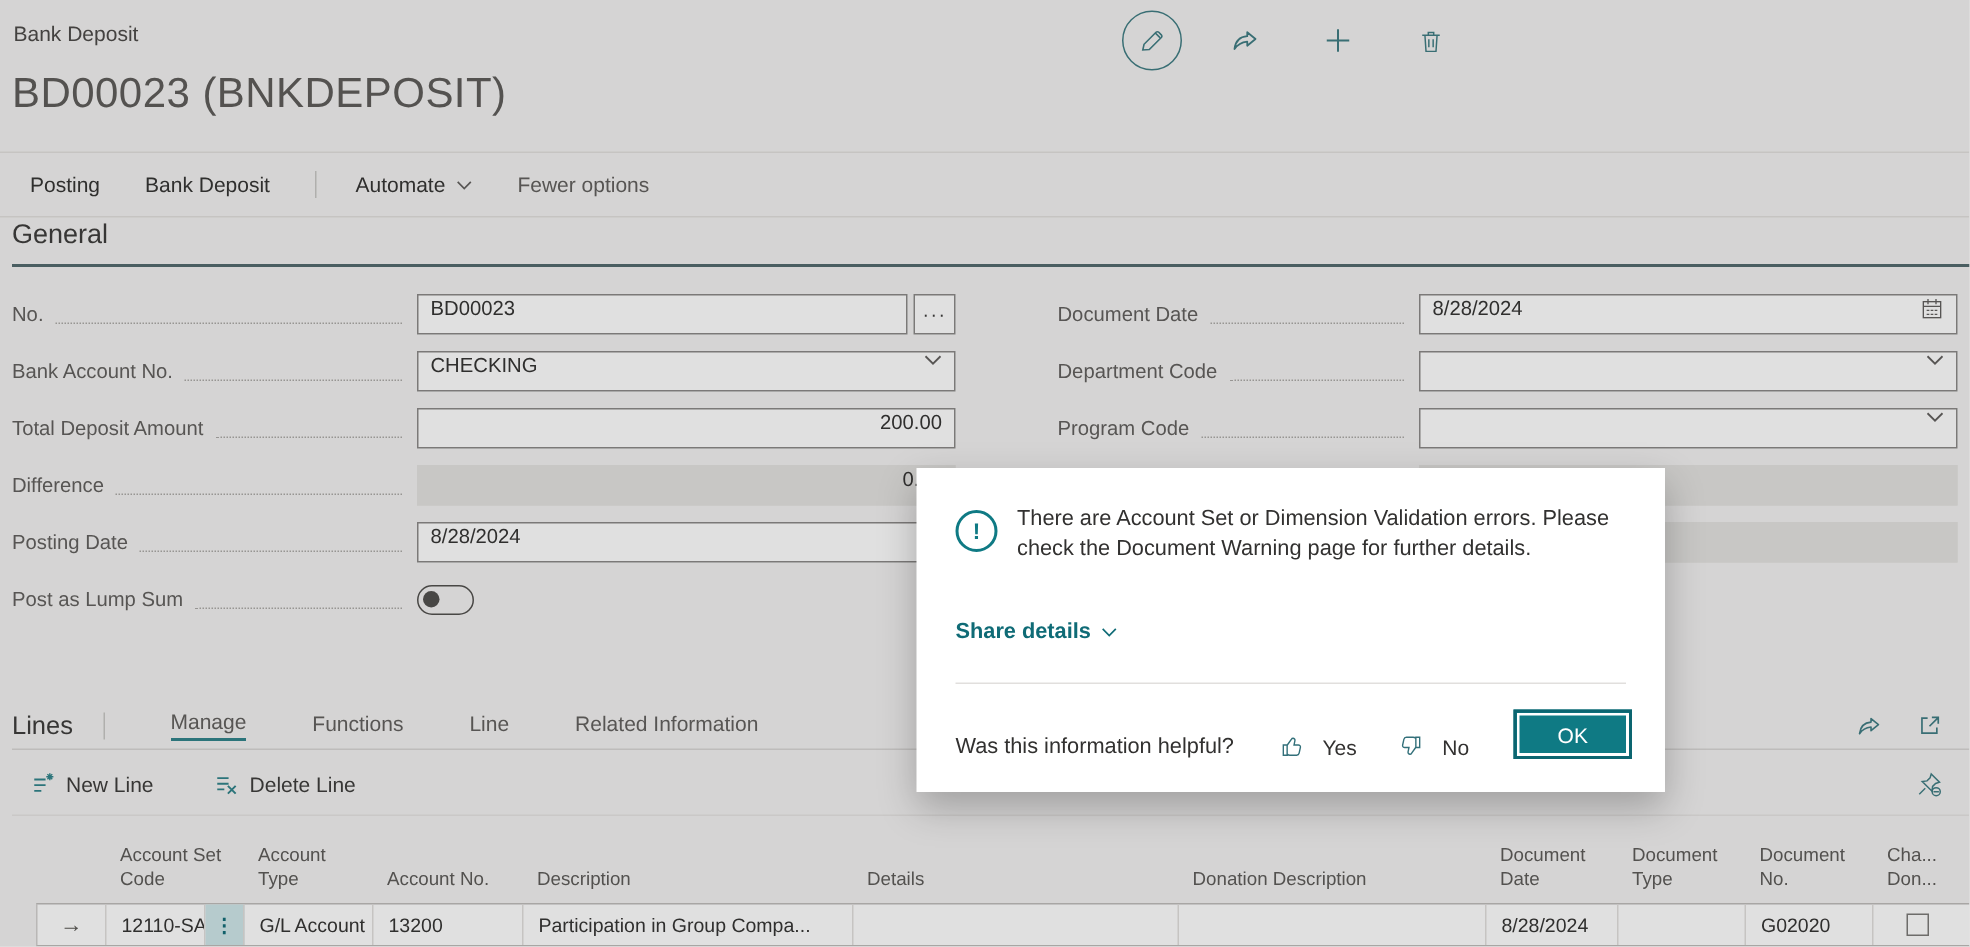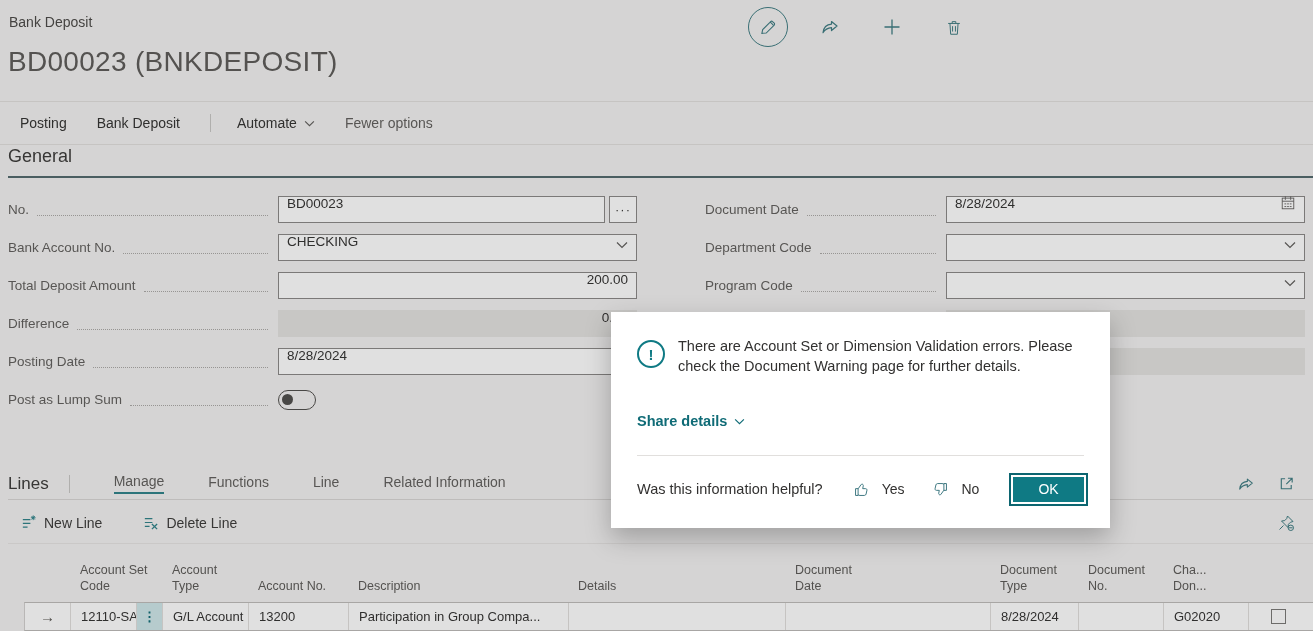--- a/index.html
+++ b/index.html
@@ -30,21 +30,21 @@
   .general-head{position:absolute;left:8px;top:146px;right:0;font-size:18px;color:#3b3a39;
     padding-bottom:9px;border-bottom:2px solid #51686c}
   .form{position:absolute;left:8px;top:196px;display:flex}
   .col-l{width:629px;margin-right:68px}
   .col-r{width:600px}
   .frow{display:flex;align-items:center;height:27px;margin-bottom:11px}
   .flabel{font-size:13.5px;color:#605e5c;white-space:nowrap}
   .leader{flex:1;border-bottom:1px dotted #aaa8a6;height:1px;margin:10px 10px 0 8px}
   .fctl{display:flex;align-items:center;width:359px;flex:0 0 359px}
   .fbox{box-sizing:border-box;height:27px;border:1px solid #8a8886;background:#fff;
-    display:flex;align-items:flex-end;padding:11px 8px;font-size:13.5px;color:#323130;flex:1;min-width:0}
+    display:flex;align-items:flex-start;padding:1px 8px;font-size:13.5px;color:#323130;flex:1;min-width:0}
   .fbox .val{white-space:nowrap;overflow:hidden}
   .fbox.right{justify-content:flex-end}
   .fbox.disabled{background:#e4e2e0;border-color:#e4e2e0}
   .fbox .ficon{margin-left:auto;color:#605e5c}
   .assist{box-sizing:border-box;width:28px;height:27px;border:1px solid #8a8886;margin-left:4px;
     display:flex;align-items:center;justify-content:center;color:#3b3a39;font-size:13px;
     letter-spacing:1px;background:#fff;cursor:pointer}
   .toggle{width:36px;height:18px;border:1px solid #4f4d4b;border-radius:10px;position:relative;cursor:pointer;background:transparent}
   .toggle .knob{position:absolute;left:3px;top:3px;width:11px;height:11px;border-radius:50%;background:#4f4d4b}
   
@@ -78,21 +78,21 @@
   .overlay{position:absolute;inset:0;background:rgba(35,34,33,.14)}
   .dialog{position:absolute;left:611px;top:312px;width:499px;height:216px;background:#fff;
     box-shadow:0 10px 24px rgba(0,0,0,.25)}
   .dlg-icon{position:absolute;left:26px;top:28px;width:24px;height:24px;border:2px solid #0f7a84;
     border-radius:50%;color:#0f7a84;display:flex;align-items:center;justify-content:center;
     font-weight:bold;font-size:15px}
   .dlg-msg{position:absolute;left:67px;top:24px;width:404px;font-size:14.5px;line-height:1.4;color:#323130}
   .dlg-share{position:absolute;left:26px;top:101px;color:#0f6b76;font-weight:bold;font-size:14.5px;
     display:flex;align-items:center;gap:7px;cursor:pointer}
   .dlg-divider{position:absolute;left:26px;right:26px;top:143px;border-top:1px solid #e1dfdd}
-  .dlg-footer{position:absolute;left:26px;right:22px;top:160px;height:34px;display:flex;align-items:center}
+  .dlg-footer{position:absolute;left:26px;right:22px;top:160px;height:34px;display:flex;align-items:flex-end}
   .dlg-prompt{font-size:14.5px;color:#323130;margin-right:30px}
   .fb{display:flex;align-items:center;gap:12px;color:#323130;cursor:pointer;margin-right:28px}
   .fb .ticon{color:#33707a}
   .ok{margin-left:auto;width:79px;height:33px;background:#0f7a84;color:#fff;font-weight:normal;font-size:14px;
     display:flex;align-items:center;justify-content:center;box-sizing:border-box;
     border:2px solid #0c6570;box-shadow:inset 0 0 0 2px #fff;cursor:pointer}
 </style>
 </head>
 <body>
 
@@ -298,20 +298,21 @@
 
 <div class="thead">
   <span class="th"></span>
   <span class="th">Account Set
 Code</span>
   <span class="th">Account
 Type</span>
   <span class="th">Account No.</span>
   <span class="th">Description</span>
   <span class="th">Details</span>
+  <span class="th">Donation Description</span>
   <span class="th">Document
 Date</span>
   <span class="th">Document
 Type</span>
   <span class="th">Document
 No.</span>
   <span class="th">Cha...
 Don...</span>
 </div>
 

